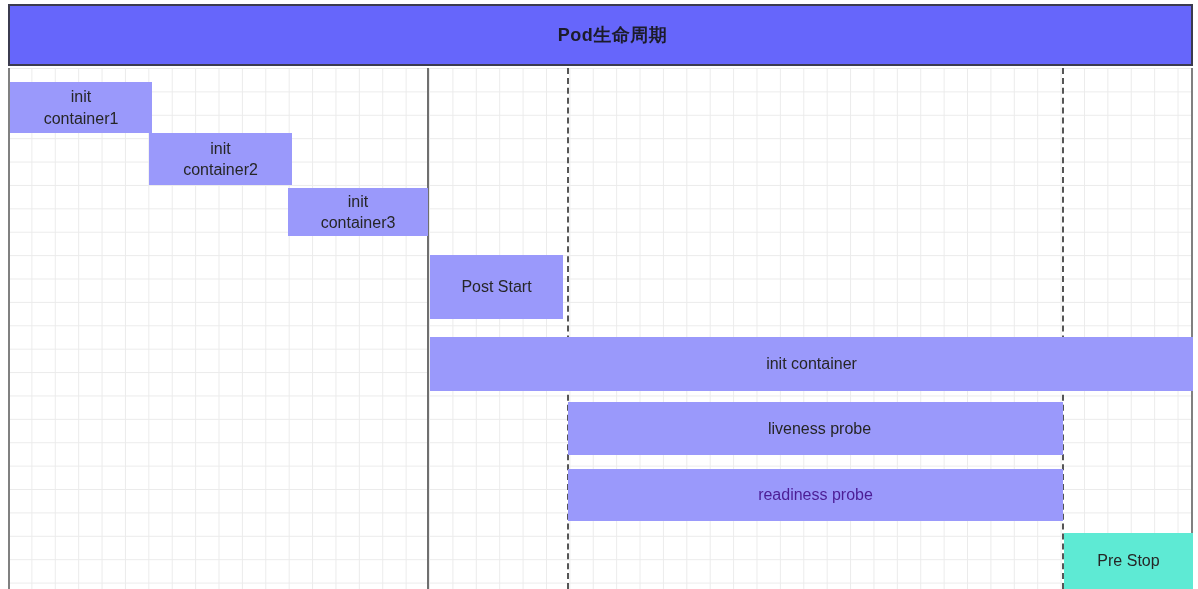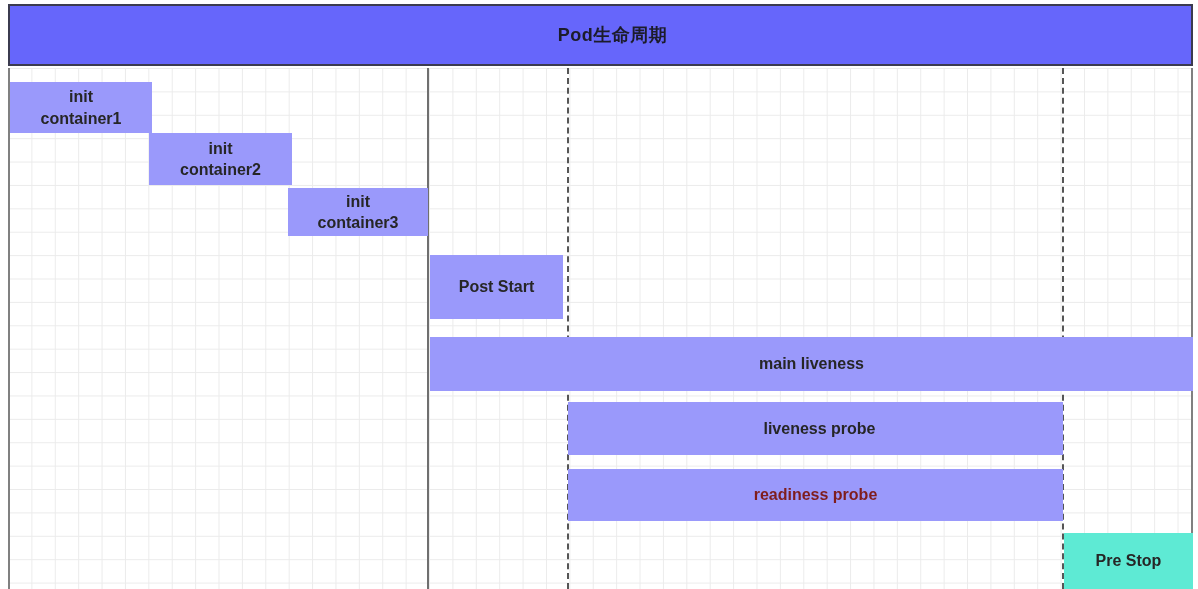--- a/index.html
+++ b/index.html
@@ -96,21 +96,21 @@
     position: absolute;
     background: #9a99fb;
     display: flex;
     align-items: center;
     justify-content: center;
     box-sizing: border-box;
   }
   .bar-label {
     color: #262626;
     font-size: 16px;
-    font-weight: bold;
+    font-weight: normal;
     line-height: 1.32;
     text-align: center;
     white-space: pre-line;
     pointer-events: none;
   }
 </style>
 </head>
 <body>
 
 <div id="canvas">
@@ -137,26 +137,26 @@
 container2</span>
       </div>
       <div class="bar" style="left: 288px; top: 188px; width: 140px; height: 48px; background: rgb(154, 153, 251);">
         <span class="bar-label" style="color: rgb(38, 38, 38);">init
 container3</span>
       </div>
       <div class="bar" style="left: 430px; top: 255px; width: 133px; height: 64px; background: rgb(154, 153, 251);">
         <span class="bar-label" style="color: rgb(38, 38, 38);">Post Start</span>
       </div>
       <div class="bar" style="left: 430px; top: 337px; width: 763px; height: 54px; background: rgb(154, 153, 251);">
-        <span class="bar-label" style="color: rgb(38, 38, 38);">main liveness</span>
+        <span class="bar-label" style="color: rgb(38, 38, 38);">init container</span>
       </div>
       <div class="bar" style="left: 568px; top: 402px; width: 495px; height: 53px; background: rgb(154, 153, 251); padding-left: 8px;">
         <span class="bar-label" style="color: rgb(38, 38, 38);">liveness probe</span>
       </div>
       <div class="bar" style="left: 568px; top: 469px; width: 495px; height: 52px; background: rgb(154, 153, 251);">
-        <span class="bar-label" style="color: #7f1d1d;">readiness probe</span>
+        <span class="bar-label" style="color: #4c1d95;">readiness probe</span>
       </div>
       <div class="bar" style="left: 1064px; top: 533px; width: 129px; height: 56px; background: #5eead4;">
         <span class="bar-label" style="color: rgb(38, 38, 38);">Pre Stop</span>
       </div>
     </div>
 
 </div>
 
 </body></html>

